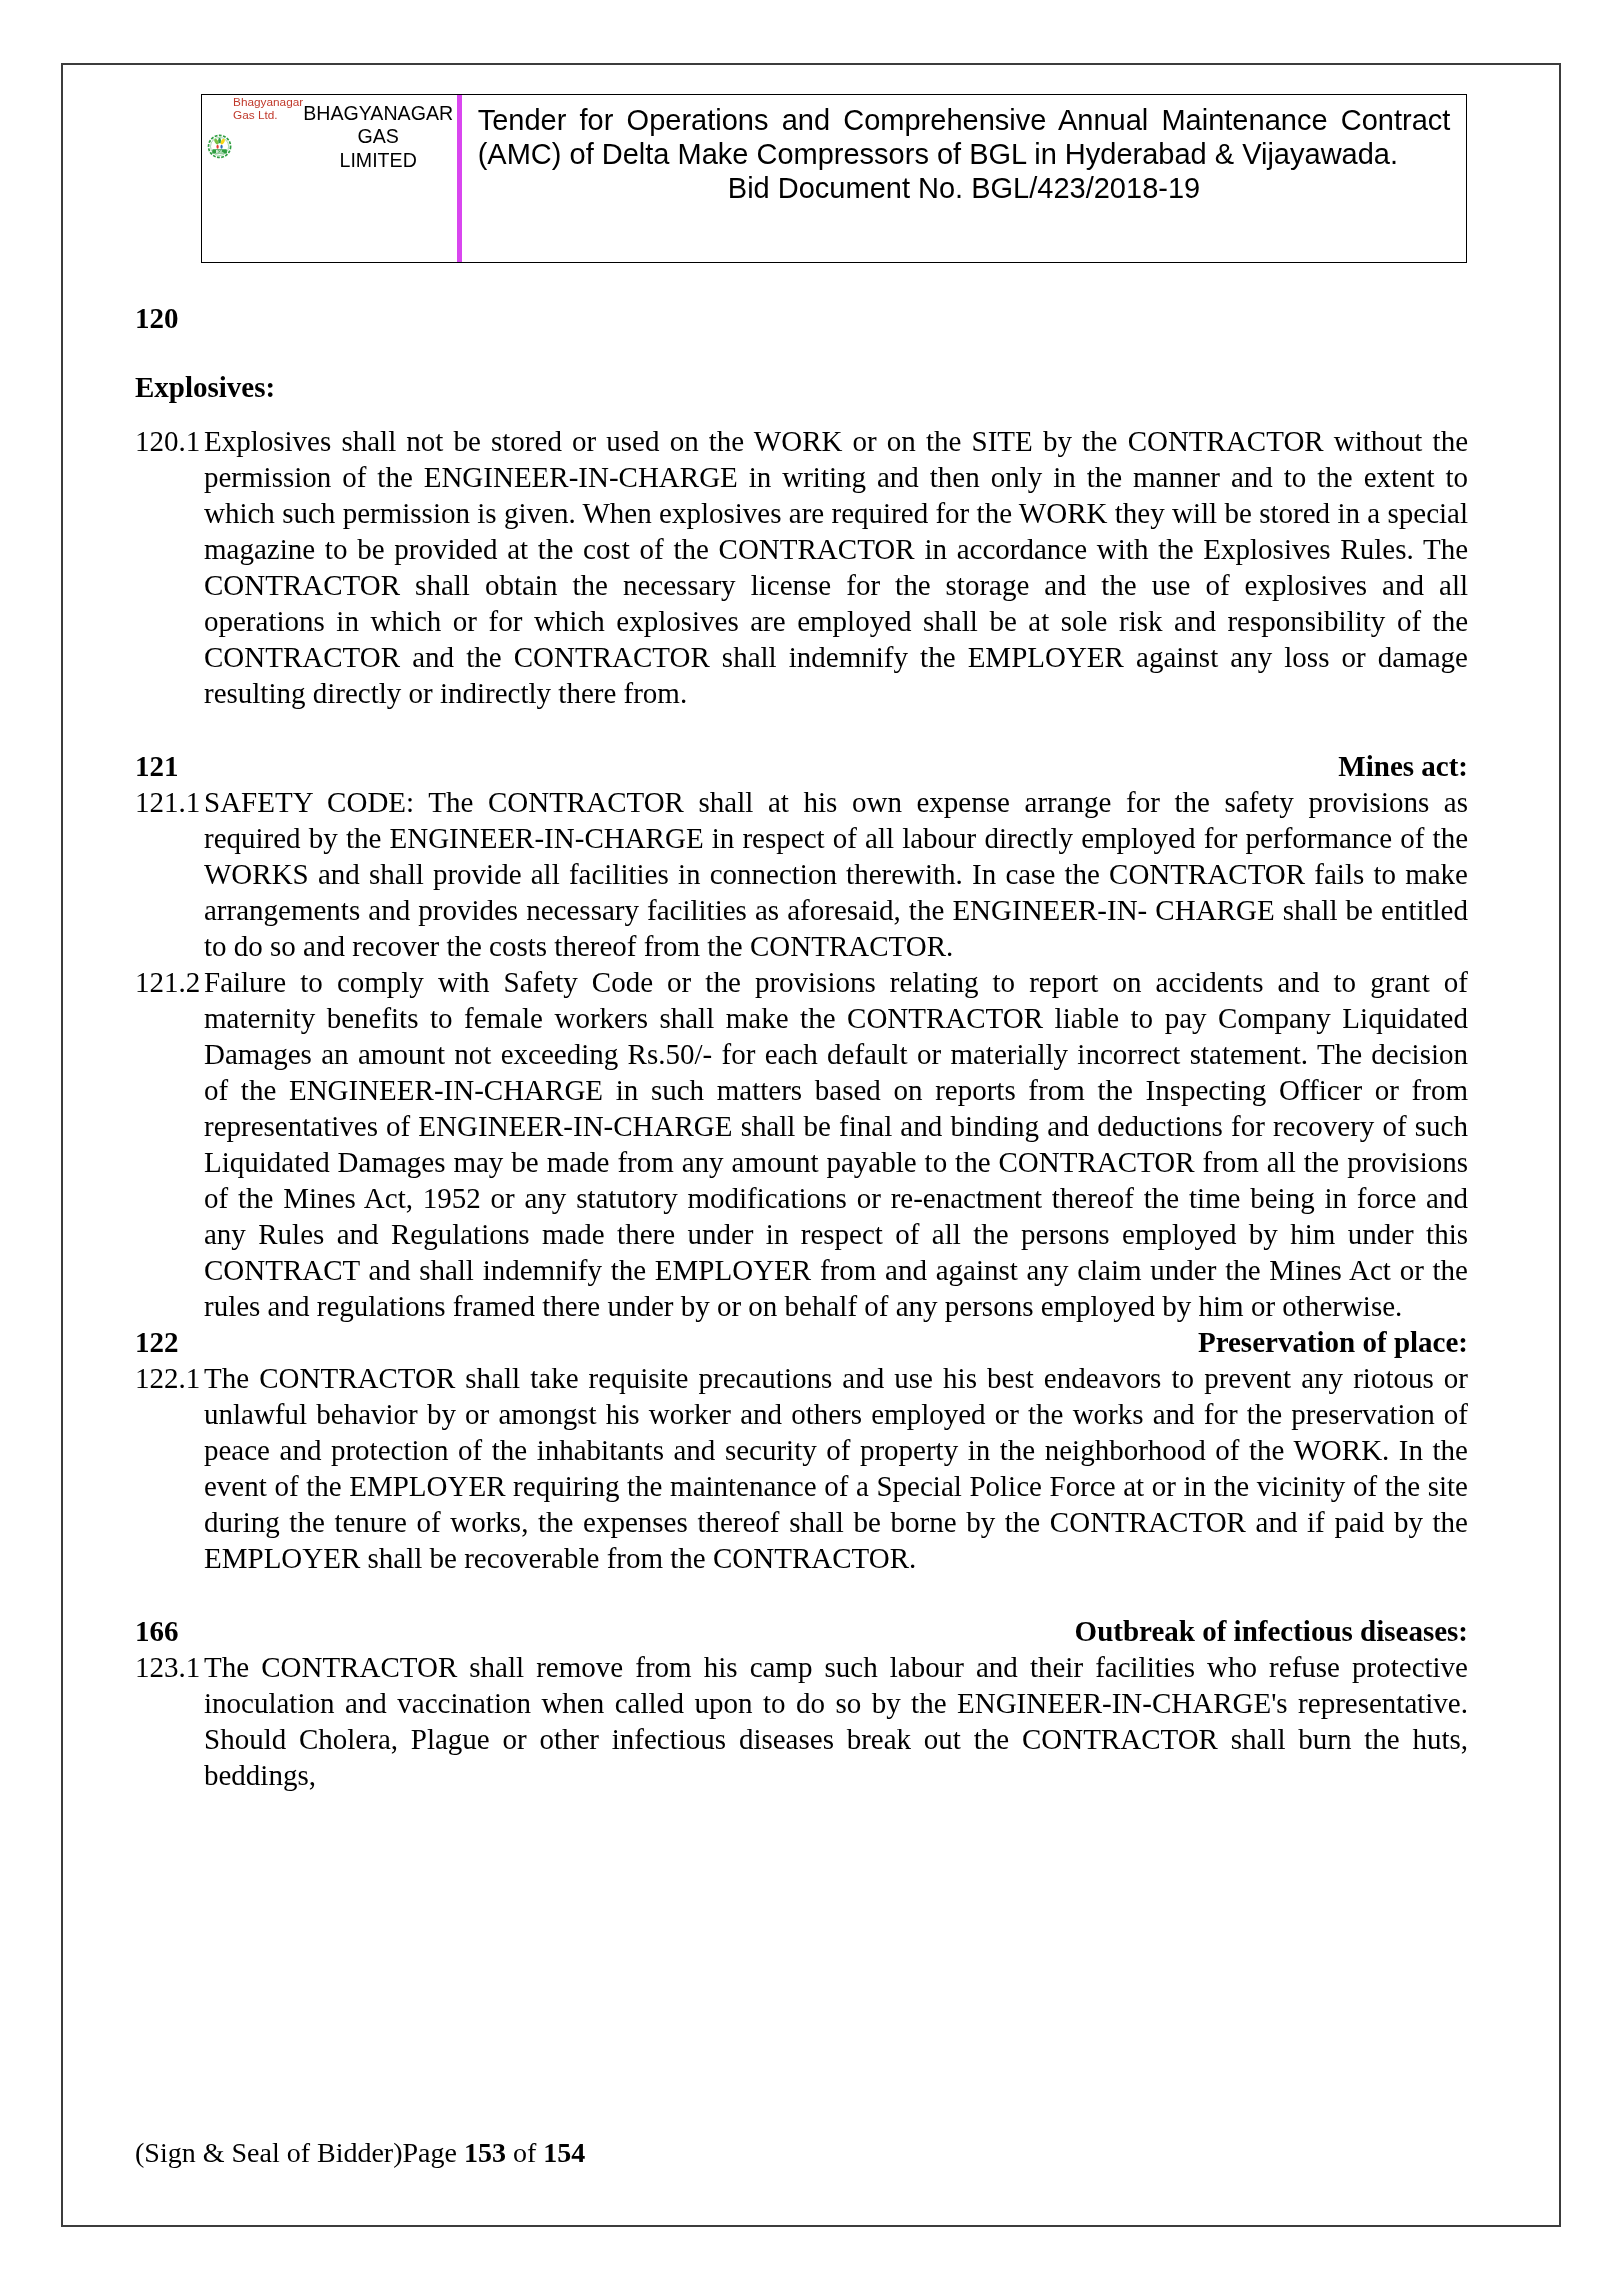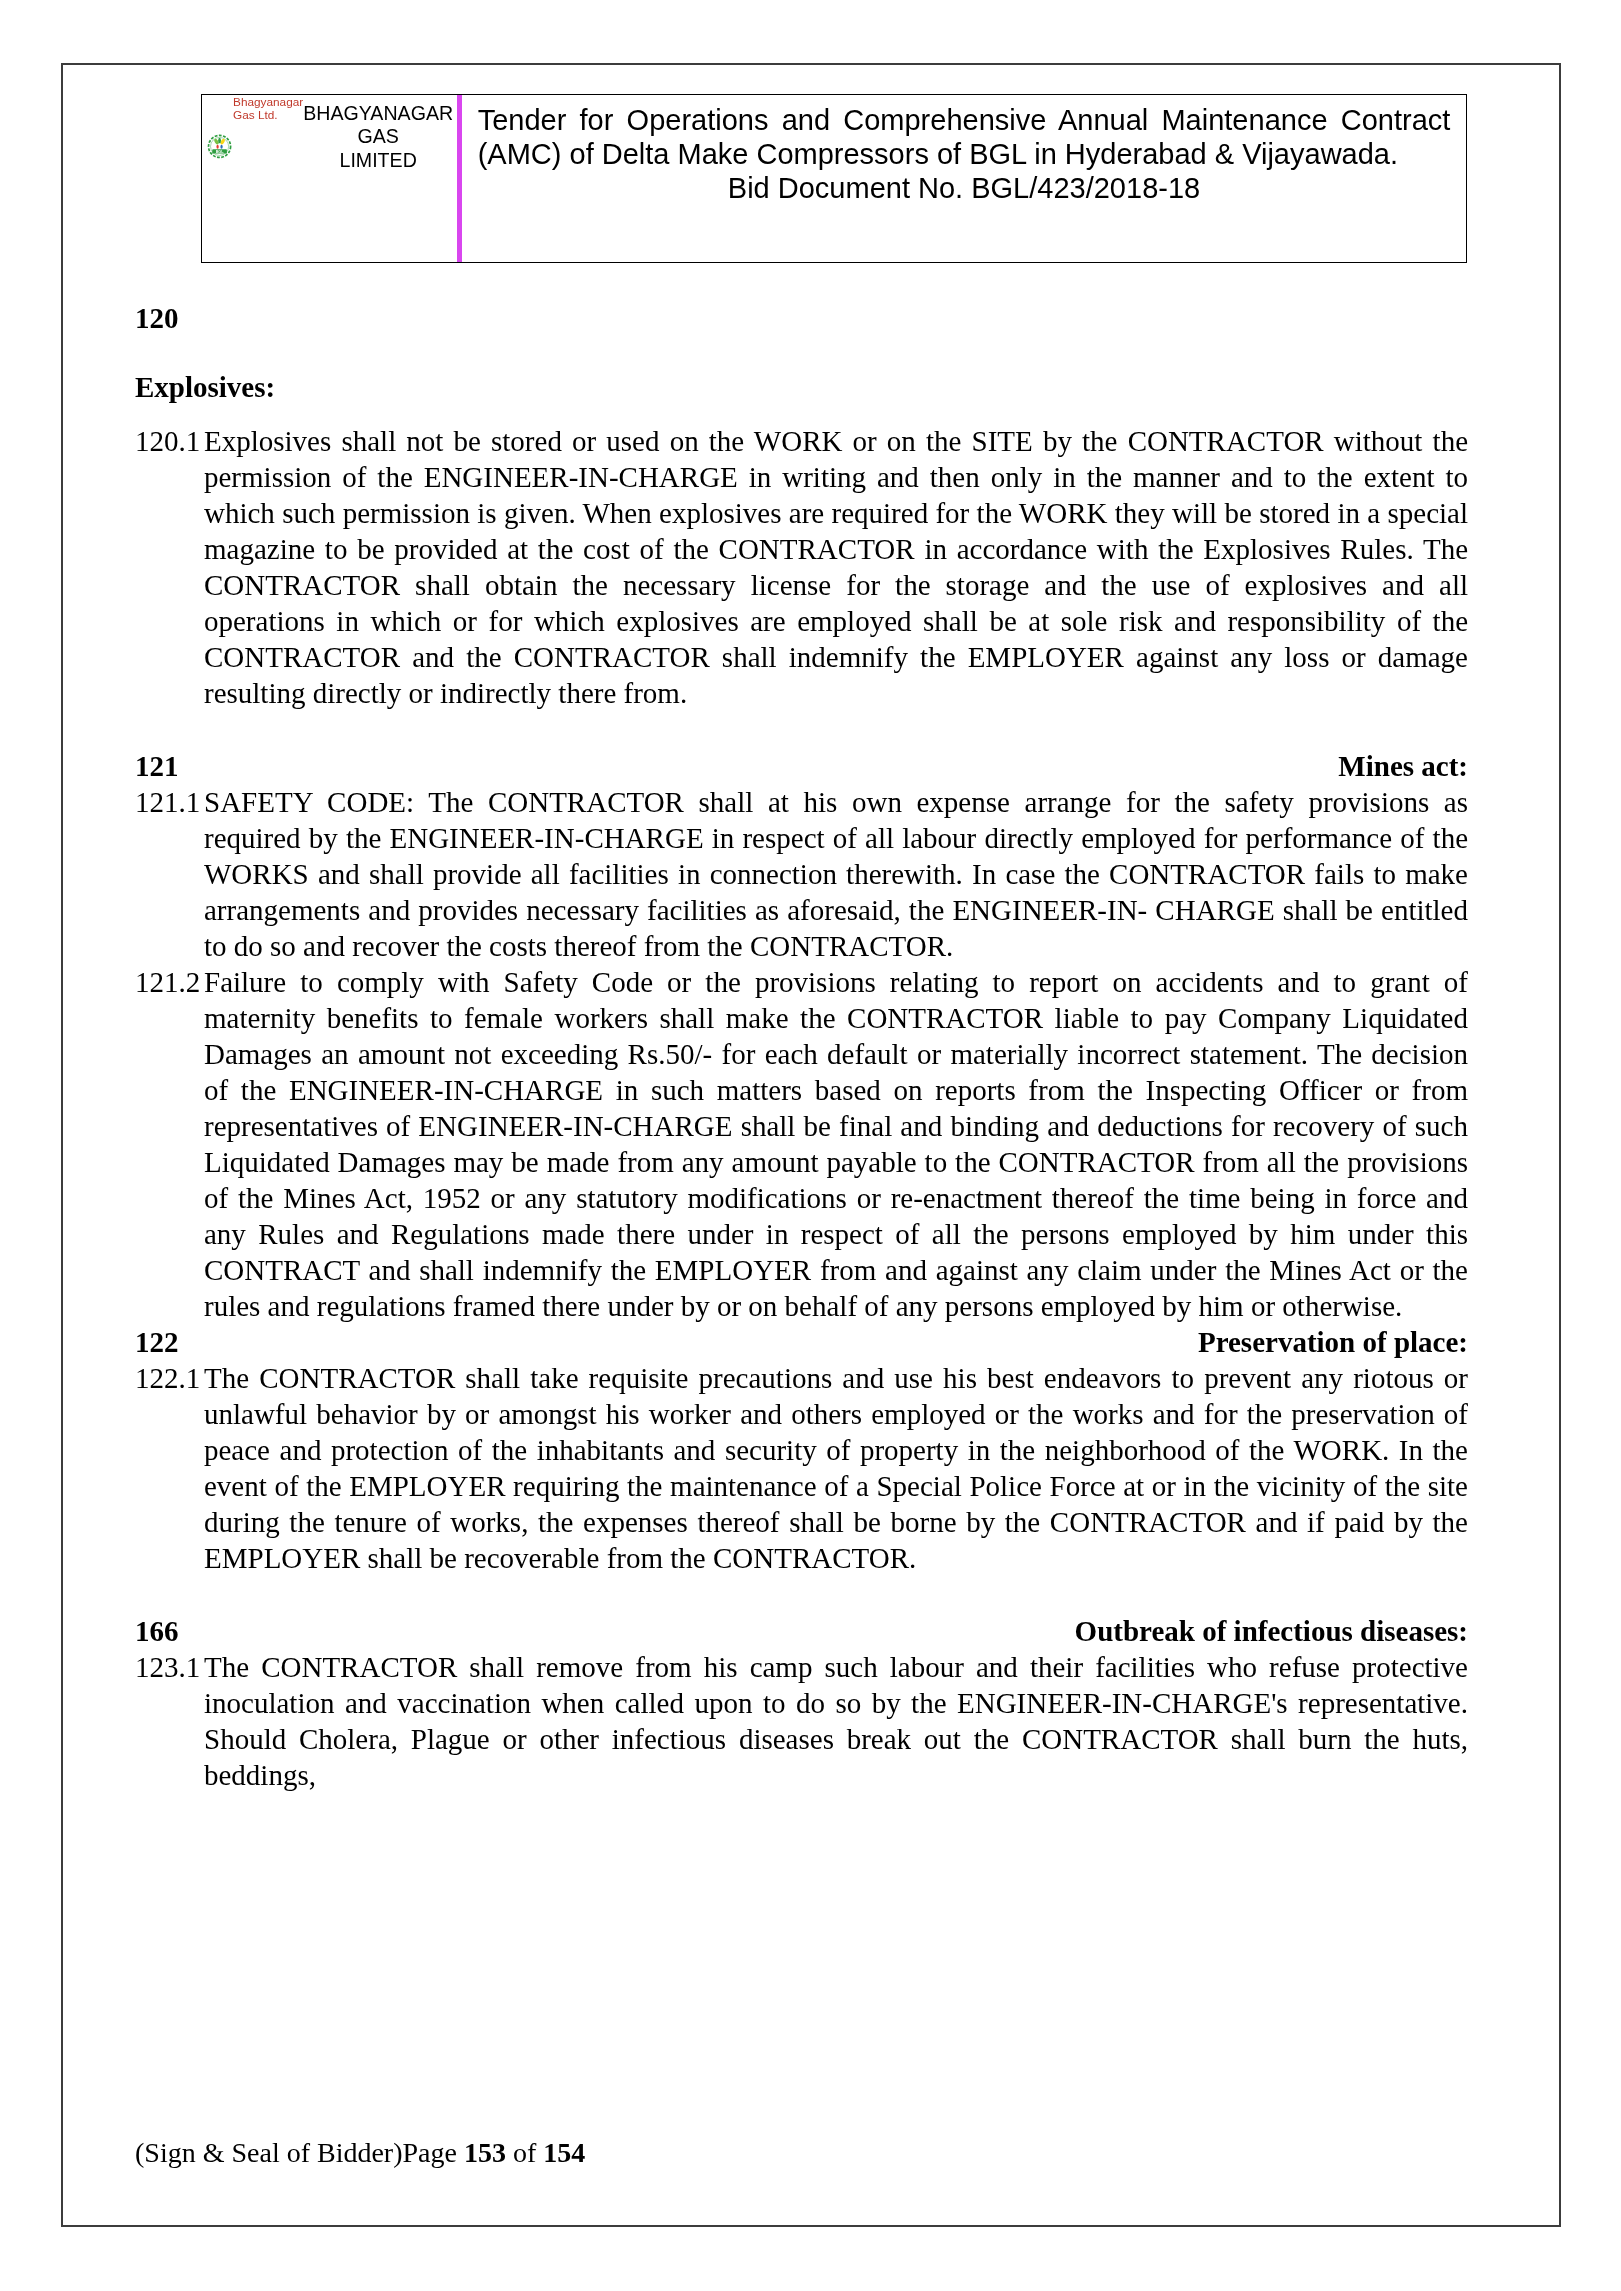--- a/index.html
+++ b/index.html
@@ -116,21 +116,21 @@
       </svg>
       <div class="logo-tagline">Bhagyanagar Gas Ltd.</div>
       <div class="company-name">
         <div>BHAGYANAGAR GAS</div>
         <div>LIMITED</div>
       </div>
     </div>
 
     <div class="cell cell-title">
       <div class="tender-title">Tender for Operations and Comprehensive Annual Maintenance Contract (AMC) of Delta Make Compressors of BGL in Hyderabad &amp; Vijayawada.</div>
-      <div class="bid-doc">Bid Document No. BGL/423/2018-18</div>
+      <div class="bid-doc">Bid Document No. BGL/423/2018-19</div>
     </div>
 
 
   </div>
 
   <div class="content">
 
     <div class="block h-block mb-sm">
       <span class="num">120</span>
       <span class="txt">Explosives:</span>

